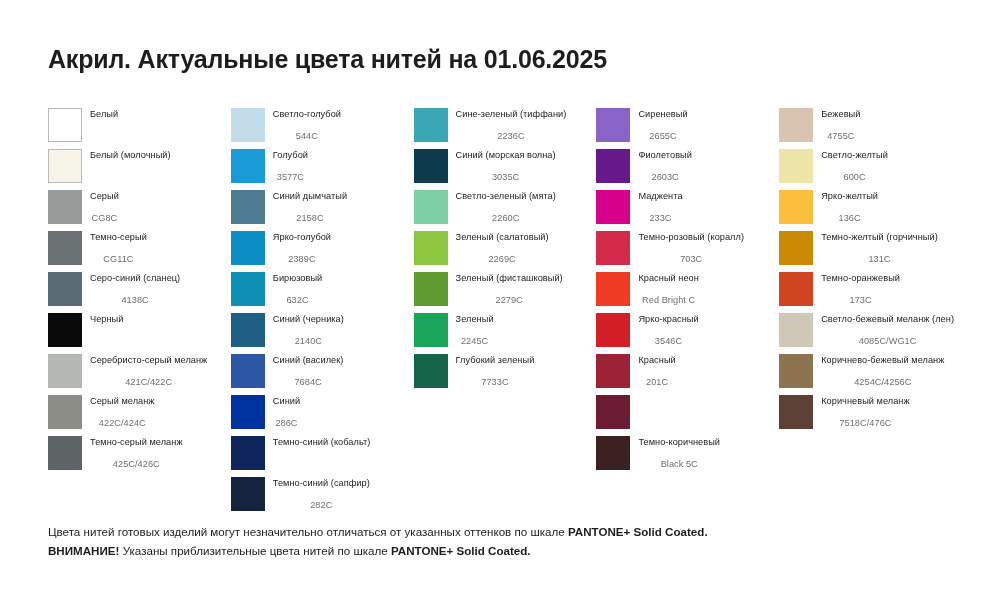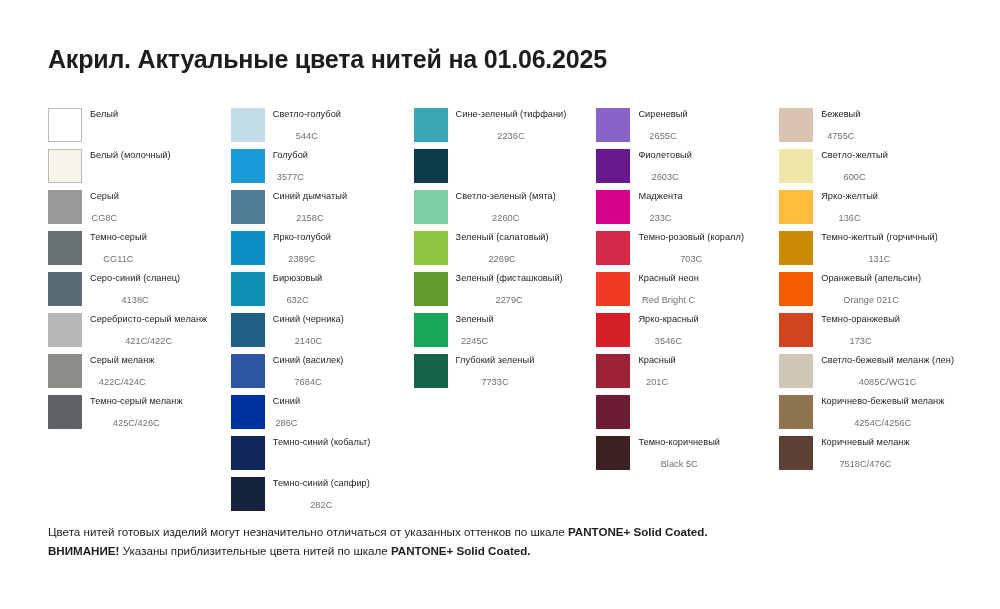--- a/index.html
+++ b/index.html
@@ -131,20 +131,27 @@
           </div>
         </div>
         <div class="swatch-row">
           <div class="chip" style="background: rgb(91, 107, 115);"></div>
           <div class="labels">
             <div class="lbl-name">Серо-синий (сланец)</div>
             <div class="lbl-code">4138C</div>
           </div>
         </div>
         <div class="swatch-row">
+          <div class="chip" style="background: rgb(10, 10, 10);"></div>
+          <div class="labels">
+            <div class="lbl-name">Черный</div>
+            <div class="lbl-code"></div>
+          </div>
+        </div>
+        <div class="swatch-row">
           <div class="chip" style="background: rgb(181, 183, 180);"></div>
           <div class="labels">
             <div class="lbl-name">Серебристо-серый меланж</div>
             <div class="lbl-code">421C/422C</div>
           </div>
         </div>
         <div class="swatch-row">
           <div class="chip" style="background: rgb(141, 141, 136);"></div>
           <div class="labels">
             <div class="lbl-name">Серый меланж</div>
@@ -234,20 +241,24 @@
       <div class="column">
         <div class="swatch-row">
           <div class="chip" style="background: rgb(58, 168, 180);"></div>
           <div class="labels">
             <div class="lbl-name">Сине-зеленый (тиффани)</div>
             <div class="lbl-code">2236C</div>
           </div>
         </div>
         <div class="swatch-row">
           <div class="chip" style="background: rgb(13, 59, 76);"></div>
+          <div class="labels">
+            <div class="lbl-name">Синий (морская волна)</div>
+            <div class="lbl-code">3035C</div>
+          </div>
         </div>
         <div class="swatch-row">
           <div class="chip" style="background: rgb(125, 207, 164);"></div>
           <div class="labels">
             <div class="lbl-name">Светло-зеленый (мята)</div>
             <div class="lbl-code">2260C</div>
           </div>
         </div>
         <div class="swatch-row">
           <div class="chip" style="background: rgb(141, 198, 63);"></div>
@@ -359,27 +370,20 @@
           <div class="labels">
             <div class="lbl-name">Ярко-желтый</div>
             <div class="lbl-code">136C</div>
           </div>
         </div>
         <div class="swatch-row">
           <div class="chip" style="background: rgb(203, 138, 3);"></div>
           <div class="labels">
             <div class="lbl-name">Темно-желтый (горчичный)</div>
             <div class="lbl-code">131C</div>
-          </div>
-        </div>
-        <div class="swatch-row">
-          <div class="chip" style="background: rgb(247, 92, 0);"></div>
-          <div class="labels">
-            <div class="lbl-name">Оранжевый (апельсин)</div>
-            <div class="lbl-code">Orange 021C</div>
           </div>
         </div>
         <div class="swatch-row">
           <div class="chip" style="background: rgb(207, 69, 32);"></div>
           <div class="labels">
             <div class="lbl-name">Темно-оранжевый</div>
             <div class="lbl-code">173C</div>
           </div>
         </div>
         <div class="swatch-row">

